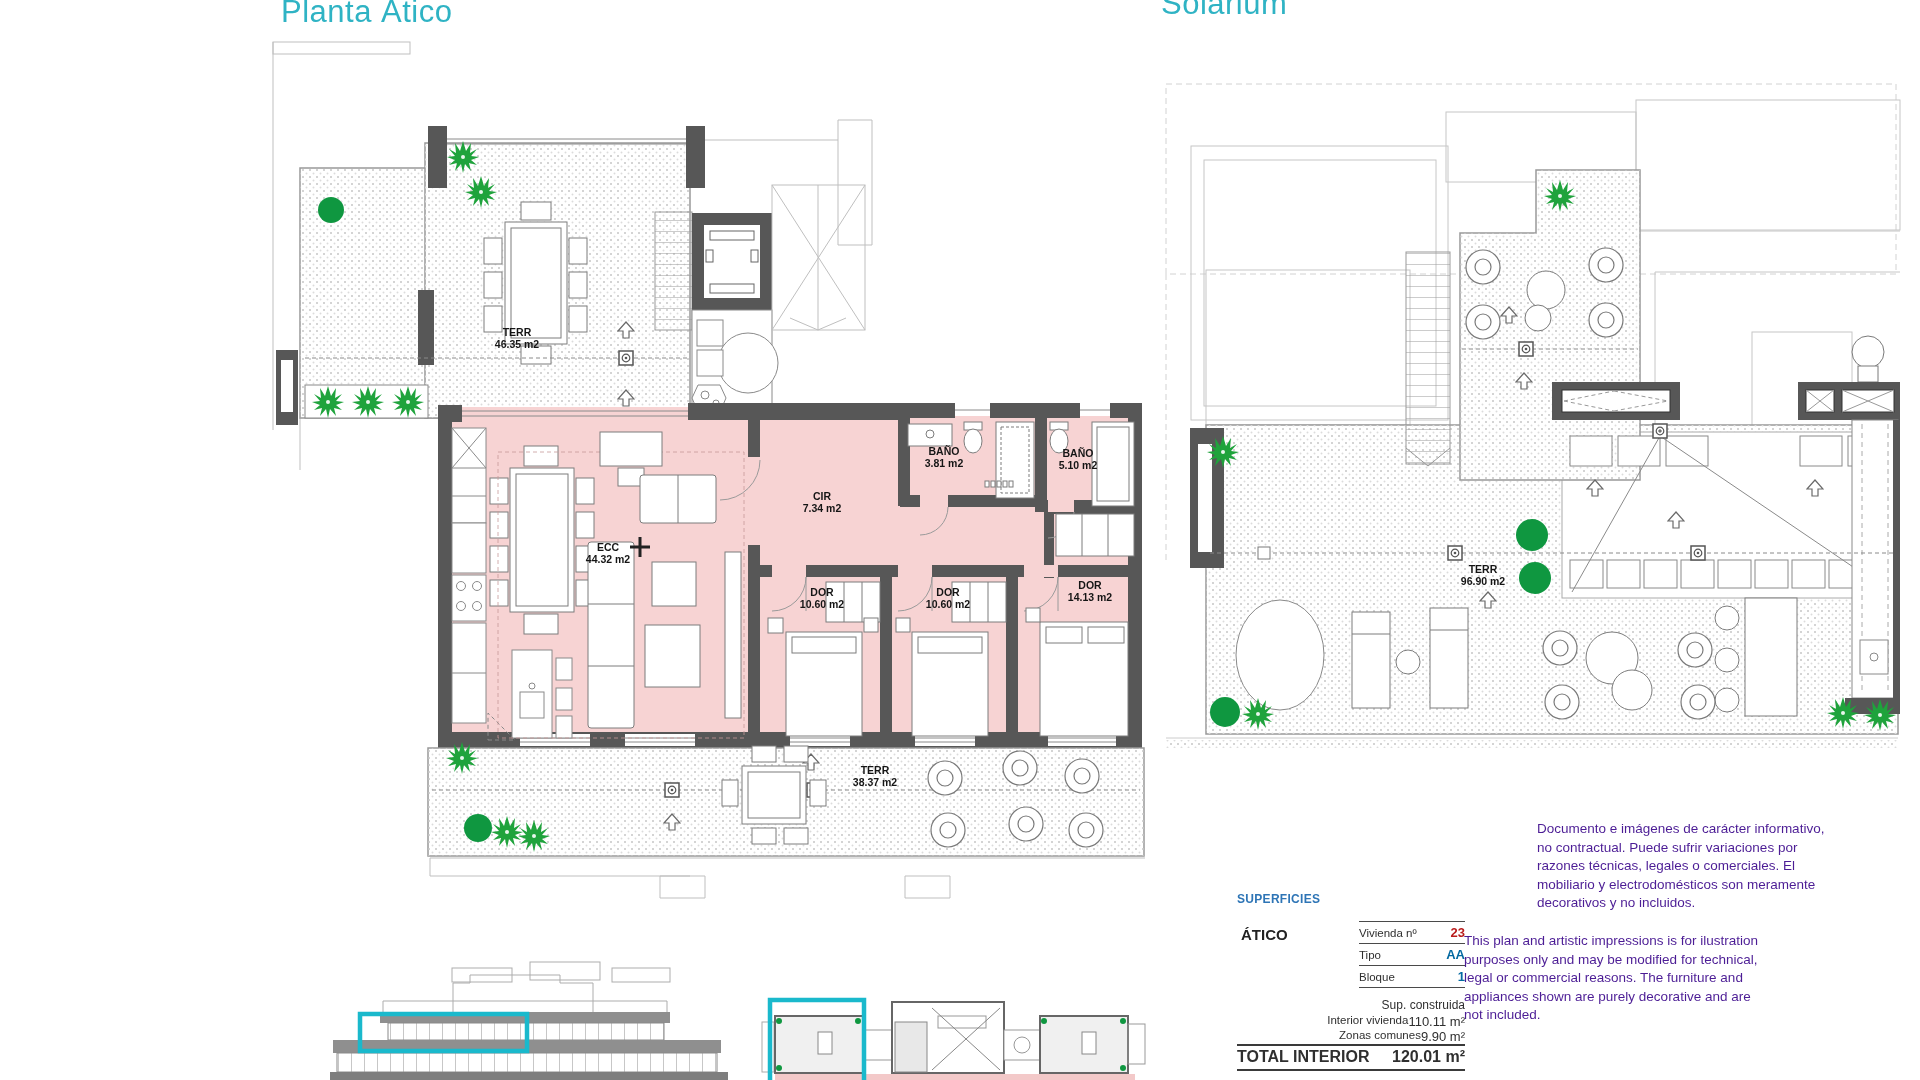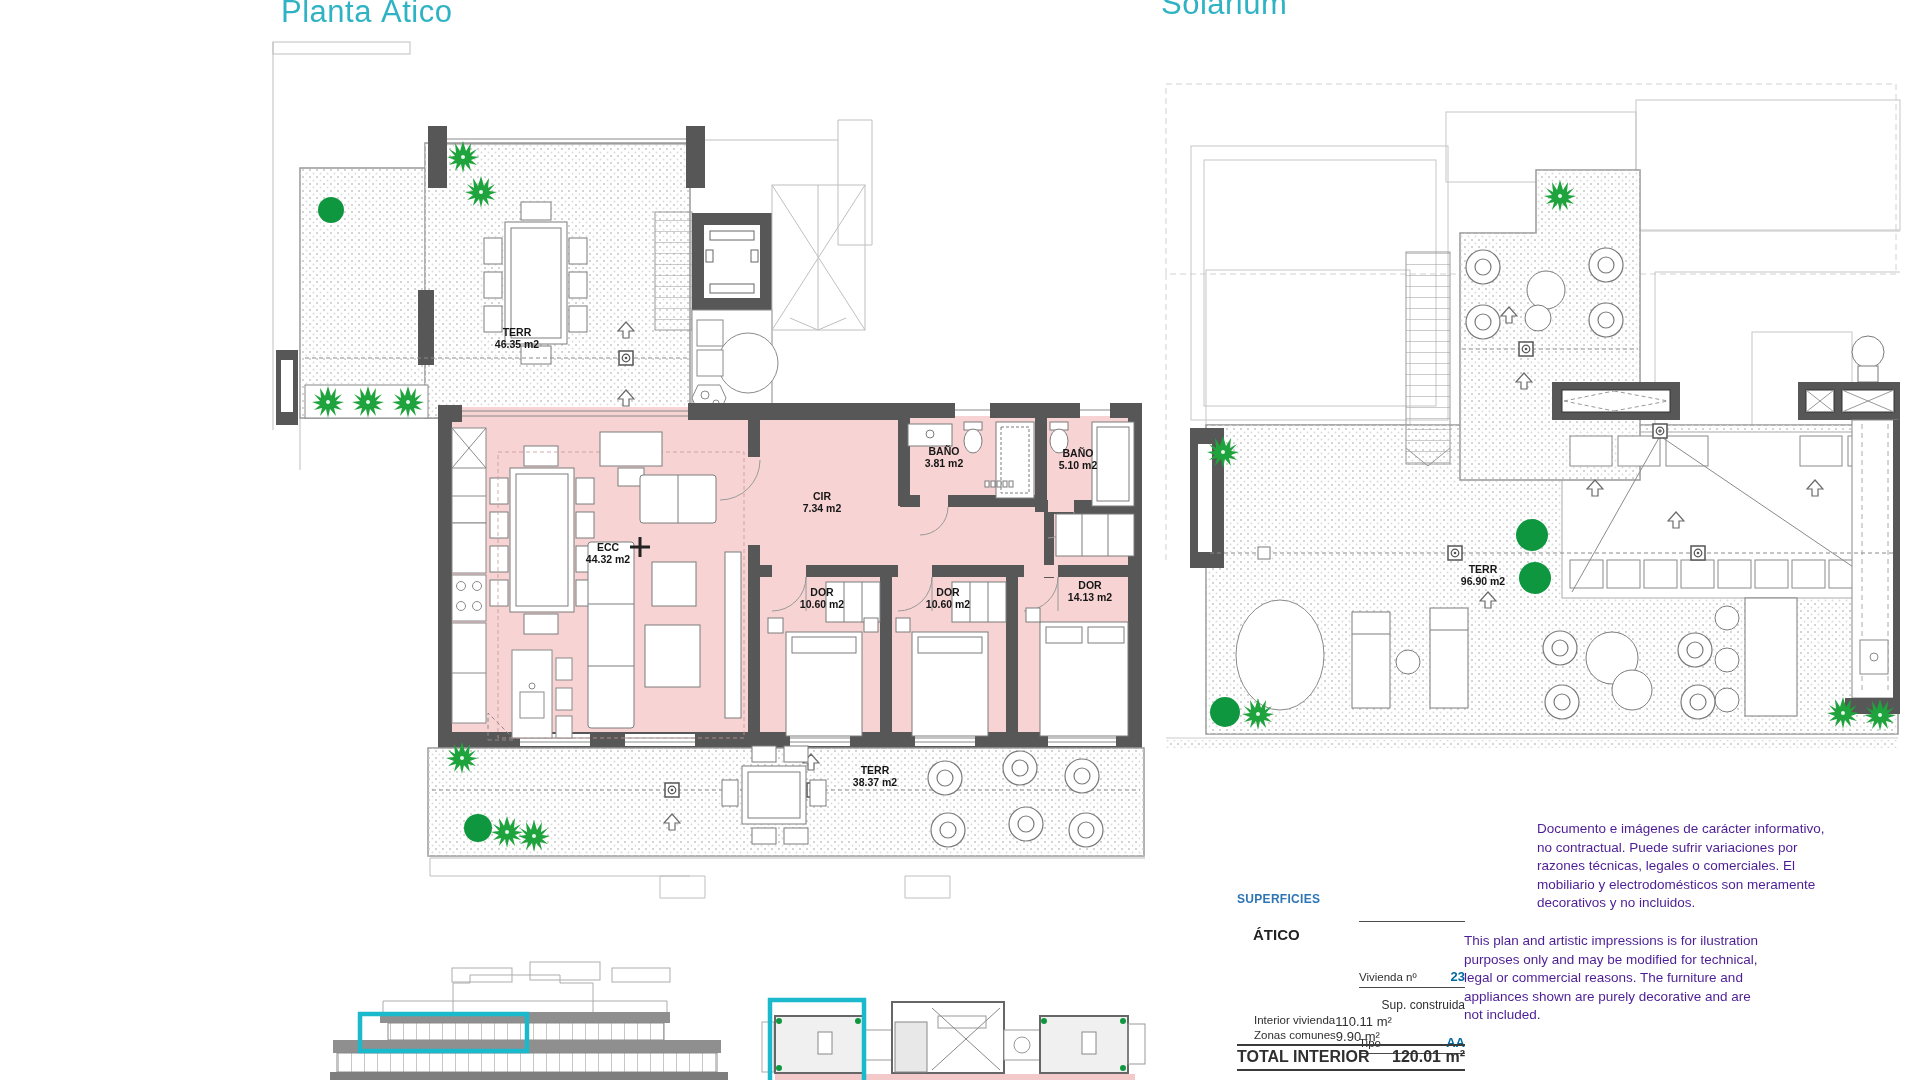--- a/index.html
+++ b/index.html
@@ -7,24 +7,24 @@
   .abs{position:absolute;}
   #stage{position:relative;width:1920px;height:1080px;background:#fff;}
   .plan-title{font-size:31px;color:#2fb3c4;letter-spacing:.5px;white-space:nowrap;}
   svg text.lb{font:bold 10.5px "Liberation Sans",sans-serif;fill:#151515;text-anchor:middle;}
   
   #sup{left:1237px;top:888px;width:228px;height:192px;color:#2f2f2f;}
   #sup .hd{color:#2e75b6;font-weight:bold;font-size:12px;letter-spacing:.3px;}
   #sup .sec{font-weight:bold;font-size:15px;color:#222;}
   .subtable{position:absolute;left:122px;top:33px;width:106px;border-top:1.5px solid #4a4a4a;}
   .srow{display:flex;justify-content:space-between;align-items:center;height:21px;
-        border-bottom:1.5px solid #4a4a4a;font-size:11.5px;margin-top:44px;}
+        border-bottom:1.5px solid #4a4a4a;font-size:11.5px;}
   .srow .v{font-weight:bold;font-size:13px;color:#0369a1;}
-  .srow .v.blue{color:#0369a1;}
-  .arow{display:flex;justify-content:flex-start;font-size:11.5px;height:15px;margin-left:17px;}
+  .srow .v.blue{color:#b91c1c;}
+  .arow{display:flex;justify-content:flex-end;font-size:11.5px;height:15px;}
   .arow .v{font-size:13px;}
   .totrow{display:flex;justify-content:space-between;font-weight:bold;font-size:16px;
           border-top:2px solid #3a3a3a;border-bottom:2.5px solid #3a3a3a;padding:2px 0 3px 0;}
   .supcon{position:absolute;right:0;top:110px;font-size:12px;}
   .disc{width:305px;font-size:13.5px;line-height:18.5px;color:#4c1d95;}
 </style>
 </head>
 <body>
 
 <div id="stage">
@@ -490,21 +490,21 @@
   <rect x="775" y="1074" width="360" height="6" fill="#f3c9c9"></rect>
   <rect x="770" y="1000" width="94" height="90" fill="none" stroke="#1ab9cc" stroke-width="4.5"></rect>
 </g>
 </svg>
 
 <div class="abs plan-title" style="left:281px;top:-6px">Planta Ático</div>
 <div class="abs plan-title" style="left:1161px;top:-14px">Solarium</div>
 
 <div id="sup" class="abs">
   <div class="hd abs" style="left:0;top:4px">SUPERFICIES</div>
-  <div class="sec abs" style="left:16px;top:38px">ÁTICO</div>
+  <div class="sec abs" style="left:4px;top:38px">ÁTICO</div>
   <div class="subtable">
     <div class="srow">
       <span>Vivienda nº</span>
       <span class="v blue">23</span>
     </div>
     <div class="srow">
       <span>Tipo</span>
       <span class="v">AA</span>
     </div>
     <div class="srow">

